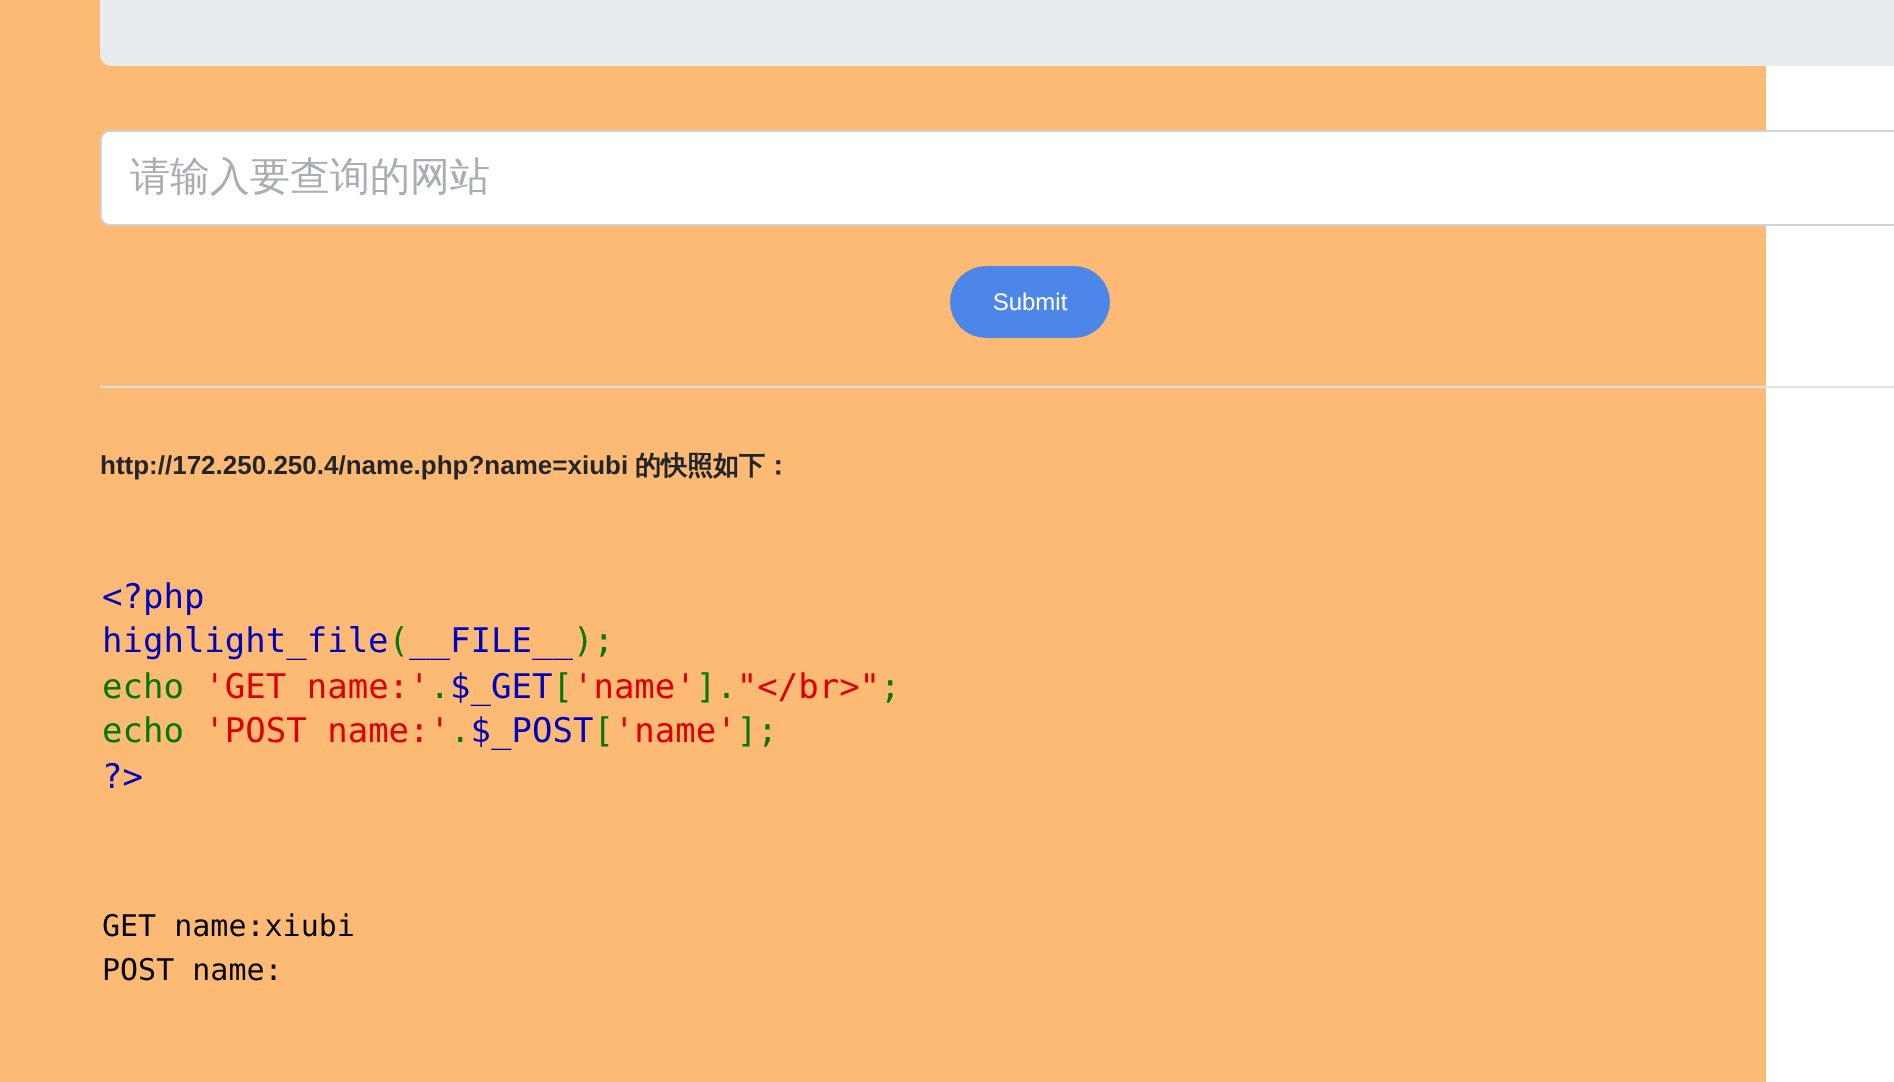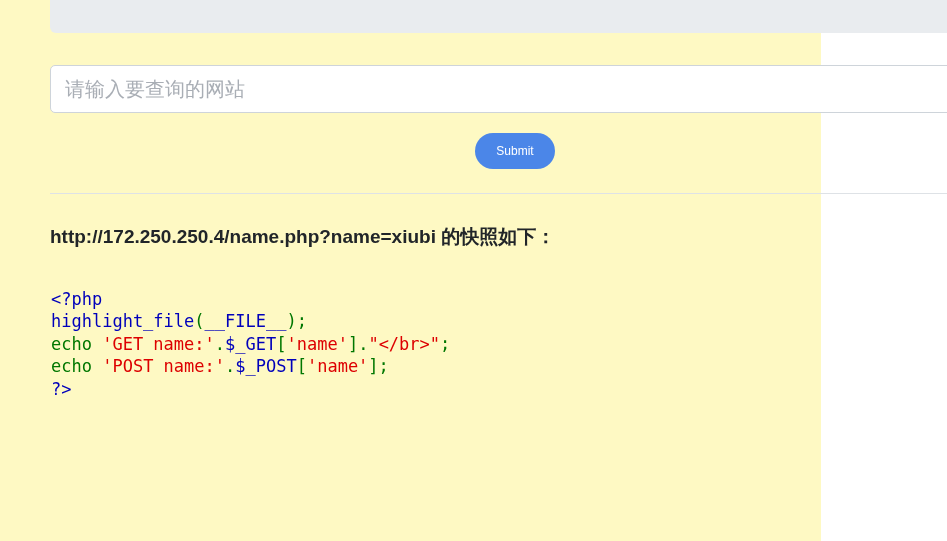--- a/index.html
+++ b/index.html
@@ -1,21 +1,21 @@
 <!DOCTYPE html>
 <html><head>
 <meta charset="utf-8">
 <style>
   html, body {
     margin: 0; padding: 0;
     background: #ffffff;
     overflow: hidden;
     font-family: "Liberation Sans", "DejaVu Sans", sans-serif;
   }
-  .page { position: relative; width: 821px; height: 541px; background: #fef9c3; }
+  .page { position: relative; width: 883px; height: 541px; background: #fdba74; }
 
   .header-bar {
     position: absolute; left: 50px; top: 0; width: 897px; height: 33px;
     background: #e9ecef;
     border-radius: 0 0 0 6px;
   }
 
   .query-input {
     position: absolute; left: 50px; top: 65px; width: 920px; height: 48px;
     box-sizing: border-box;
@@ -37,21 +37,21 @@
     cursor: pointer;
   }
 
   .divider {
     position: absolute; left: 50px; top: 193px; width: 897px; height: 1px;
     background: #dee2e6;
   }
 
   .snapshot-heading {
     position: absolute; left: 50px; top: 224px;
-    font-size: 19px; font-weight: bold; color: #212529;
+    font-size: 13px; font-weight: bold; color: #212529;
     white-space: nowrap;
   }
 
   .code-block {
     position: absolute; left: 51px; top: 288px;
     font-family: "DejaVu Sans Mono", "Liberation Mono", monospace;
     font-size: 17px; line-height: 22.4px;
     white-space: pre;
   }
   .tok-blue  { color: #0000BB; }
@@ -76,14 +76,15 @@
   <input class="query-input" type="text" placeholder="请输入要查询的网站" style="">
 
   <button class="submit-btn">Submit</button>
 
   <div class="divider"></div>
 
   <div class="snapshot-heading">http://172.250.250.4/name.php?name=xiubi 的快照如下：</div>
 
   <div class="code-block"><div><span class="tok-blue">&lt;?php</span></div><div><span class="tok-blue">highlight_file</span><span class="tok-green">(</span><span class="tok-blue">__FILE__</span><span class="tok-green">)</span><span class="tok-green">;</span></div><div><span class="tok-green">echo </span><span class="tok-red">'GET name:'</span><span class="tok-green">.</span><span class="tok-blue">$_GET</span><span class="tok-green">[</span><span class="tok-red">'name'</span><span class="tok-green">]</span><span class="tok-green">.</span><span class="tok-red">"&lt;/br&gt;"</span><span class="tok-green">;</span></div><div><span class="tok-green">echo </span><span class="tok-red">'POST name:'</span><span class="tok-green">.</span><span class="tok-blue">$_POST</span><span class="tok-green">[</span><span class="tok-red">'name'</span><span class="tok-green">]</span><span class="tok-green">;</span></div><div><span class="tok-blue">?&gt;</span></div></div>
 
+  <div class="output-block"><div>GET name:xiubi</div><div>POST name:</div></div>
 
 </div>
 
 </body></html>

